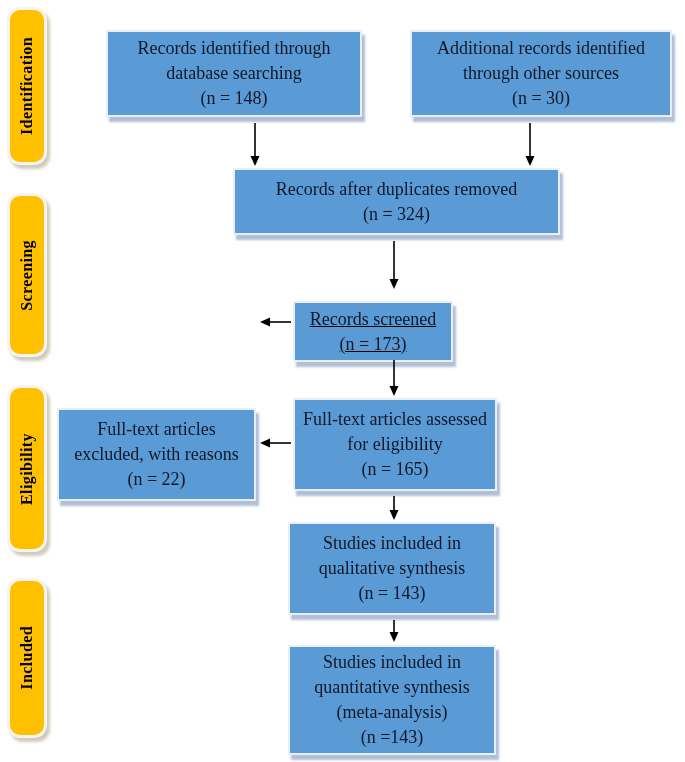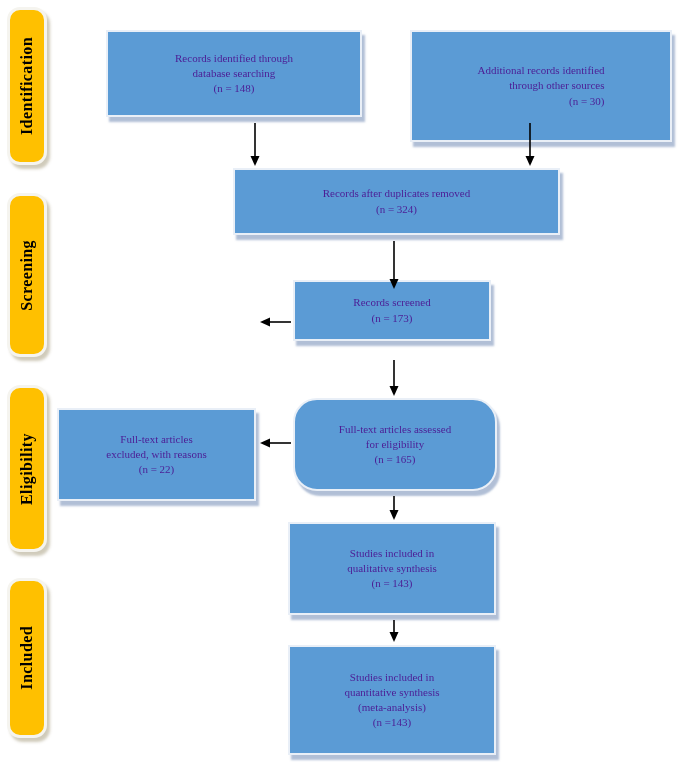--- a/index.html
+++ b/index.html
@@ -51,32 +51,32 @@
     border: 2px solid #e9eff7;
     box-shadow: 3px 5px 2px rgba(125, 148, 186, 0.6);
     display: flex;
     align-items: center;
     justify-content: center;
     text-align: center;
     box-sizing: border-box;
   }
   .node-label {
     white-space: pre-line;
-    font-size: 11px;
+    font-size: 18px;
     line-height: 1.38;
-    color: #4c1d95;
+    color: #0f172a;
     padding: 2px 4px;
   }
   .n-identified   { left: 106px; top: 30px;  width: 256px; height: 87px; }
-  .n-additional   { left: 410px; top: 30px;  width: 262px; height: 112px; text-align: right; }
+  .n-additional   { left: 410px; top: 30px;  width: 262px; height: 87px; }
   .n-dedup        { left: 233px; top: 168px; width: 327px; height: 67px; }
   .n-excluded     { left: 57px;  top: 292px; width: 199px; height: 61px; }
-  .n-screened     { left: 293px; top: 280px; width: 198px; height: 61px; }
+  .n-screened     { left: 293px; top: 301px; width: 160px; height: 61px; text-decoration: underline; }
   .n-ft-excluded  { left: 57px;  top: 408px; width: 199px; height: 93px; }
-  .n-ft-assessed  { left: 293px; top: 398px; width: 204px; height: 93px; border-radius: 24px; }
+  .n-ft-assessed  { left: 293px; top: 398px; width: 204px; height: 93px; }
   .n-qualitative  { left: 288px; top: 522px; width: 208px; height: 93px; }
   .n-quantitative { left: 288px; top: 645px; width: 208px; height: 110px; }
 
   
   .arrows {
     position: absolute;
     left: 0;
     top: 0;
     pointer-events: none;
   }

